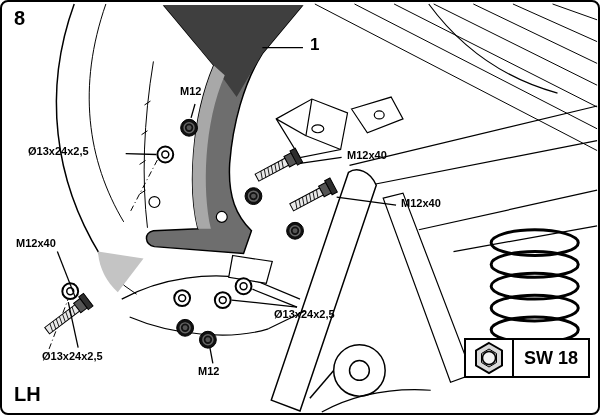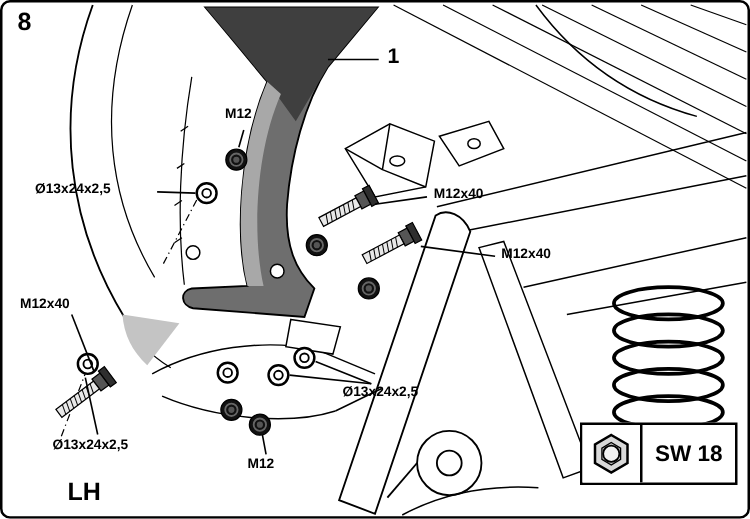--- a/index.html
+++ b/index.html
@@ -20,21 +20,21 @@
     font-size:11px;
     color:#000;
     white-space:nowrap;
     line-height:1;
   }
   .lbl.big{font-size:20px;}
   .lbl.part{font-size:17px;}
   .toolbox{
     position:absolute;
     left:462px;top:336px;
-    width:126px;height:50px;
+    width:126px;height:40px;
     box-sizing:border-box;
     border:2px solid #000;
     background:#fff;
     display:flex;
   }
   .tool-icon-cell{
     width:48px;height:100%;
     box-sizing:border-box;
     border-right:2px solid #000;
     display:flex;align-items:center;justify-content:center;
@@ -245,21 +245,21 @@
   <div class="lbl big" style="left:12px;top:6px;">8</div>
   <div class="lbl part" style="left:308px;top:34px;">1</div>
   <div class="lbl" style="left:178px;top:84px;">M12</div>
   <div class="lbl" style="left:26px;top:144px;">Ø13x24x2,5</div>
   <div class="lbl" style="left:345px;top:148px;">M12x40</div>
   <div class="lbl" style="left:399px;top:196px;">M12x40</div>
   <div class="lbl" style="left:14px;top:236px;">M12x40</div>
   <div class="lbl" style="left:272px;top:307px;">Ø13x24x2,5</div>
   <div class="lbl" style="left:40px;top:349px;">Ø13x24x2,5</div>
   <div class="lbl" style="left:196px;top:364px;">M12</div>
-  <div class="lbl big" style="left:12px;top:382px;margin-left:40px;">LH</div>
+  <div class="lbl big" style="left:12px;top:382px;">LH</div>
 
   <div class="toolbox">
     <div class="tool-icon-cell">
       <svg width="36" height="36" viewBox="0 0 36 36">
         <polygon points="18,3 31,10.5 31,25.5 18,33 5,25.5 5,10.5" fill="#d9d9d9" stroke="#000" stroke-width="2"></polygon>
         <polygon points="18,9 25.5,13.5 25.5,22.5 18,27 10.5,22.5 10.5,13.5" fill="#bfbfbf" stroke="#000" stroke-width="1"></polygon>
         <circle cx="18" cy="18" r="6.5" fill="#f2f2f2" stroke="#000" stroke-width="1.5"></circle>
       </svg>
     </div>
     <div class="tool-label">SW 18</div>

